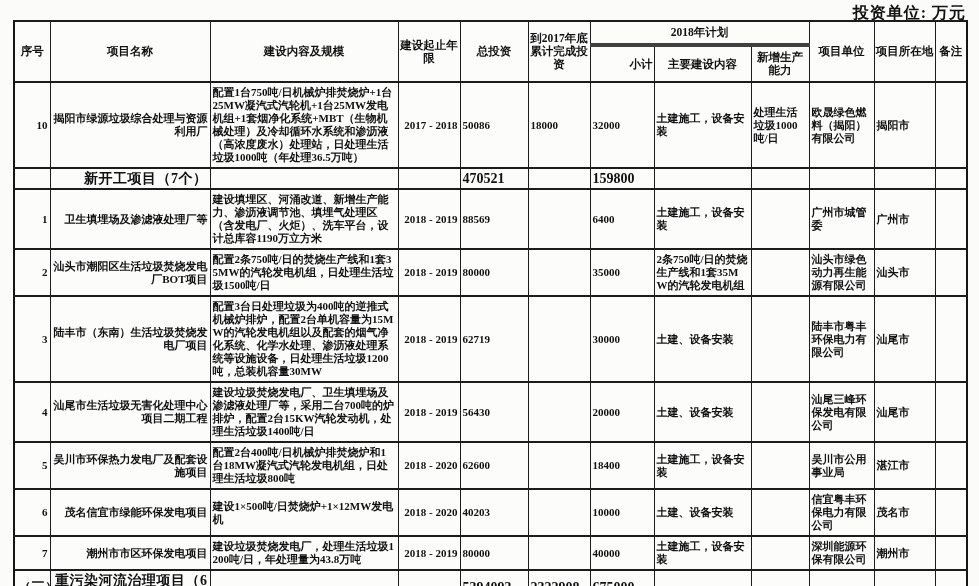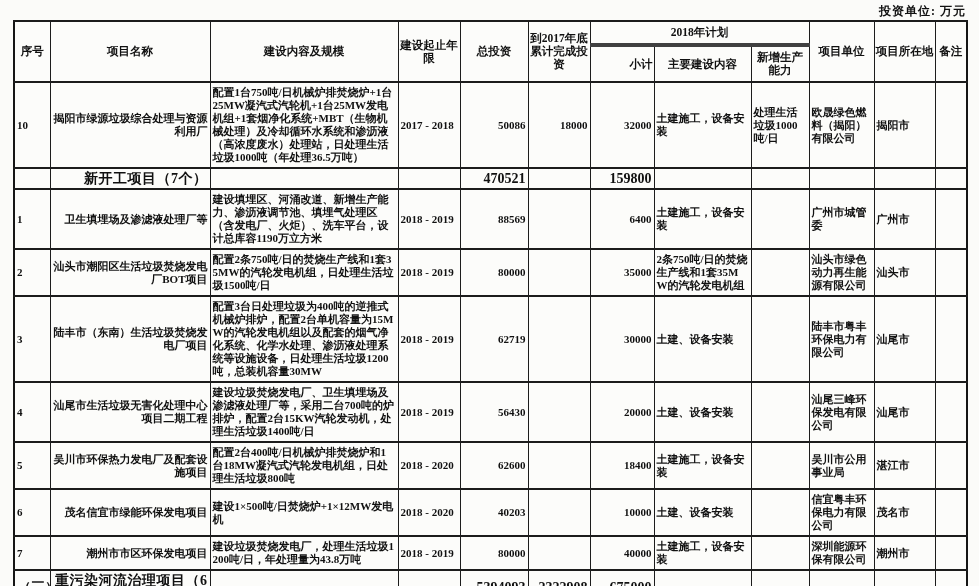--- a/index.html
+++ b/index.html
@@ -6,21 +6,21 @@
     margin: 0; padding: 0;
     width: 979px; height: 586px;
     background: #fbfbf9;
     font-family: "Liberation Serif", "DejaVu Serif", serif;
     color: #111;
     overflow: hidden;
   }
   .page { position: relative; width: 979px; height: 586px; }
   .unit-note {
     position: absolute; top: 3px; right: 13px;
-    font-size: 12px; font-weight: bold; letter-spacing: 1px;
+    font-size: 16px; font-weight: bold; letter-spacing: 1px;
   }
   table.main {
     position: absolute; left: 13px; top: 20px;
     border-collapse: collapse;
     table-layout: fixed;
     width: 953px;
     background: #fcfcfa;
   }
   table.main th, table.main td {
     border-left: 1px solid #1c1c1c;
@@ -34,22 +34,22 @@
     overflow: hidden;
     word-break: break-all;
   }
   table.main { border: 2px solid #151515; }
   table.main th {
     font-weight: bold;
     text-align: center;
     font-size: 11.5px;
     padding: 4px 1px;
   }
-  td.col-no, td.col-years { text-align: left; }
-  td.col-total, td.col-done2017, td.col-subtotal { text-align: right; padding-right: 3px; font-weight: bold; margin-left: 48px; }
+  td.col-no, td.col-years { text-align: right; }
+  td.col-total, td.col-done2017, td.col-subtotal { text-align: left; padding-right: 3px; font-weight: bold; margin-left: 48px; }
   td.col-name, td.col-content, td.col-main, td.col-newcap, td.col-unit, td.col-loc { text-align: left; }
   td.col-no { font-weight: bold; }
   td.col-name { font-weight: bold; text-align: right; }
   td.col-content, td.col-main, td.col-newcap, td.col-unit, td.col-loc, td.col-years { font-weight: bold; }
   tr.section td { font-weight: bold; font-size: 14px; }
   tr.section td.col-name { letter-spacing: 0.5px; }
 </style>
 </head>
 <body>
 

